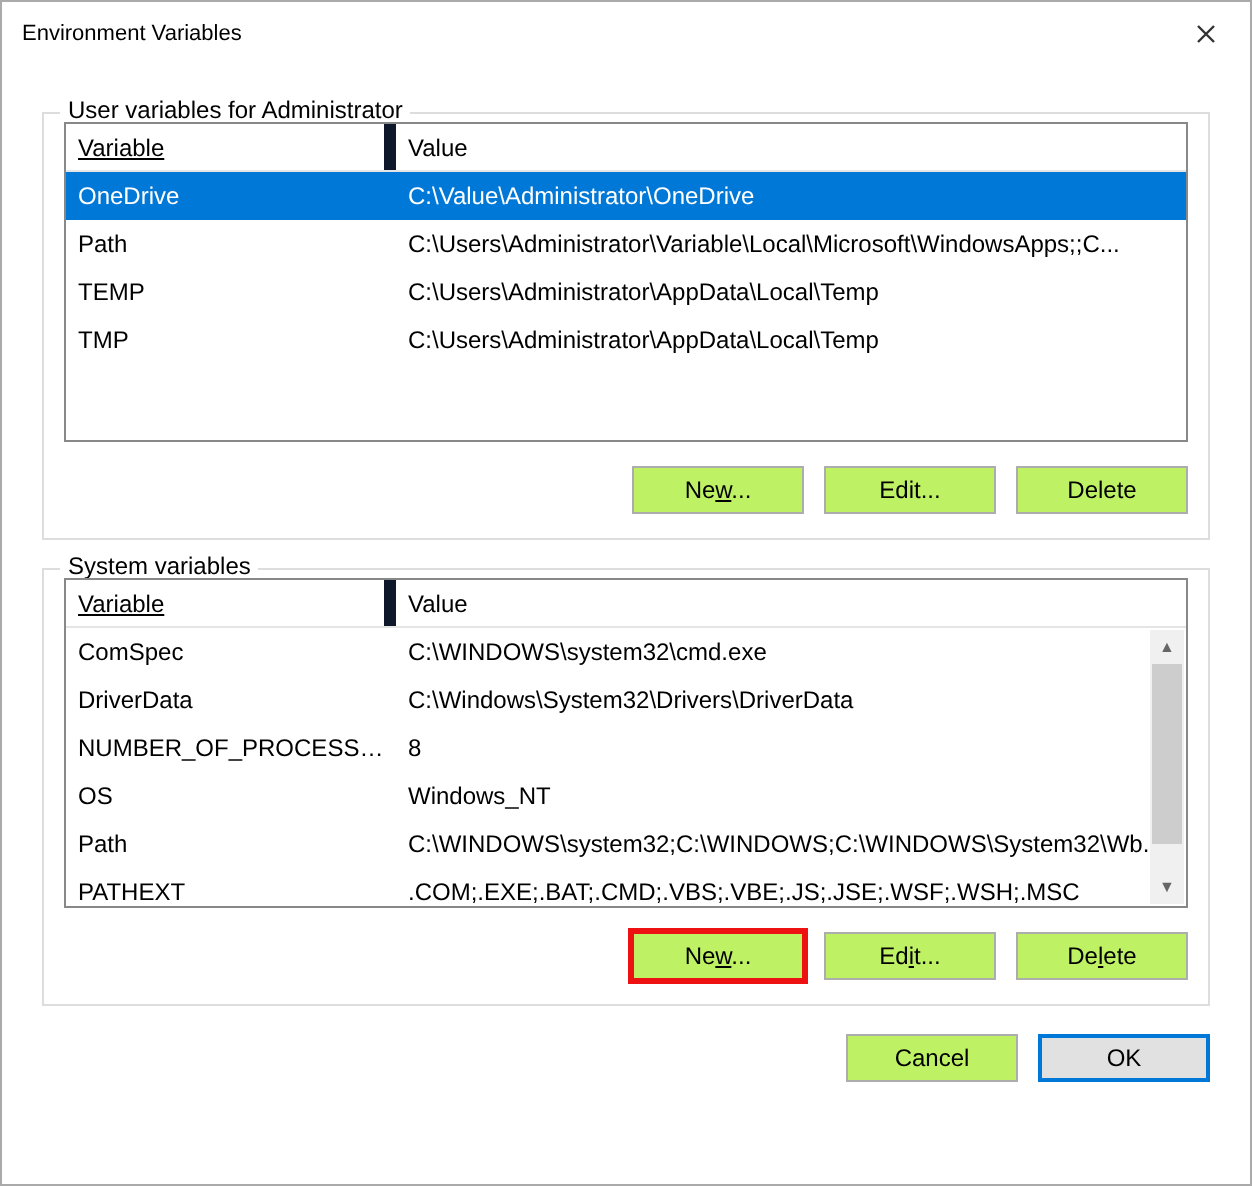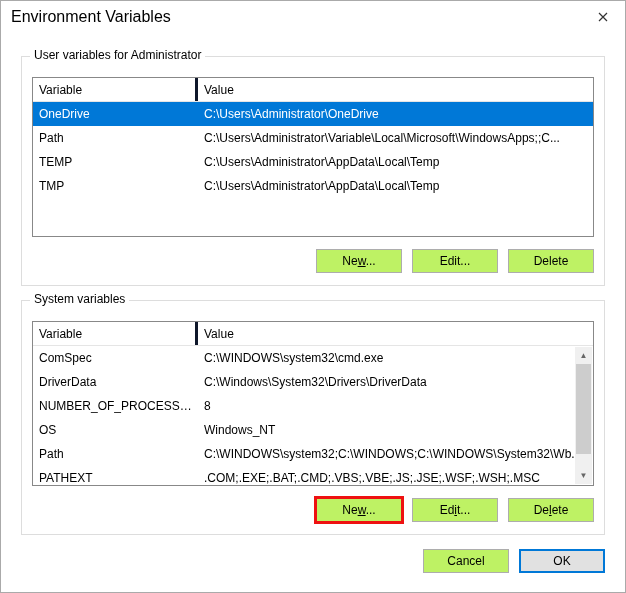--- a/index.html
+++ b/index.html
@@ -19,40 +19,40 @@
   display: flex;
   flex-direction: column;
 }
 .titlebar {
   height: 31px;
   display: flex;
   align-items: center;
   justify-content: space-between;
   padding: 0 0 0 10px;
 }
-.titlebar-text { font-size: 16px; }
+.titlebar-text { font-size: 11px; }
 .close-btn {
   width: 45px;
   height: 31px;
   display: flex;
   align-items: center;
   justify-content: center;
   color: #333;
 }
 .close-btn svg { width: 10px; height: 10px; }
 .body {
   flex: 1;
   padding: 10px 20px 16px 20px;
   display: flex;
   flex-direction: column;
 }
 .group {
   border: 1px solid #ddd;
   position: relative;
-  padding: 20px 10px 12px 10px;
+  padding: 4px 10px 12px 10px;
   margin-top: 14px;
 }
 .group-label {
   position: absolute;
   top: -9px;
   left: 8px;
   background: #fff;
   padding: 0 4px;
   font-size: 12px;
 }
@@ -69,24 +69,25 @@
 .headers {
   display: flex;
   height: 24px;
   align-items: center;
   border-bottom: 1px solid #e5e5e5;
   background: #fff;
 }
 .col-var {
   width: 165px;
   padding-left: 6px;
-  border-right: 3px solid #0f172a;
+  border-right: 6px solid #0f172a;
   height: 100%;
   display: flex;
   align-items: center;
+  text-decoration: underline;
 }
 .col-val {
   flex: 1;
   padding-left: 6px;
   height: 100%;
   display: flex;
   align-items: center;
 }
 .rows {
   flex: 1;
@@ -189,21 +190,21 @@
     <div class="group">
       <div class="group-label"><span class="underline-first">User variables for Administrator</span></div>
       <div class="listbox">
         <div class="headers">
           <div class="col-var">Variable</div>
           <div class="col-val">Value</div>
         </div>
         <div class="rows" id="user-rows">
             <div class="row selected">
               <div class="c1">OneDrive</div>
-              <div class="c2">C:\Users\Administrator\OneDrive</div>
+              <div class="c2">C:\Value\Administrator\OneDrive</div>
             </div>
             <div class="row">
               <div class="c1">Path</div>
               <div class="c2">C:\Users\Administrator\Variable\Local\Microsoft\WindowsApps;;C...</div>
             </div>
             <div class="row">
               <div class="c1">TEMP</div>
               <div class="c2">C:\Users\Administrator\AppData\Local\Temp</div>
             </div>
             <div class="row">

